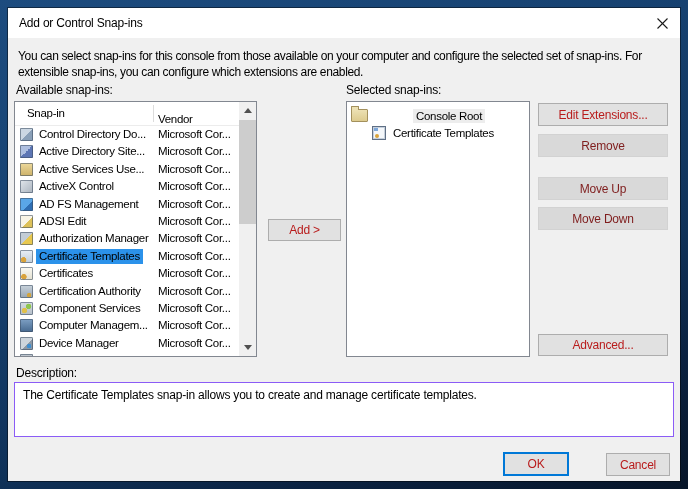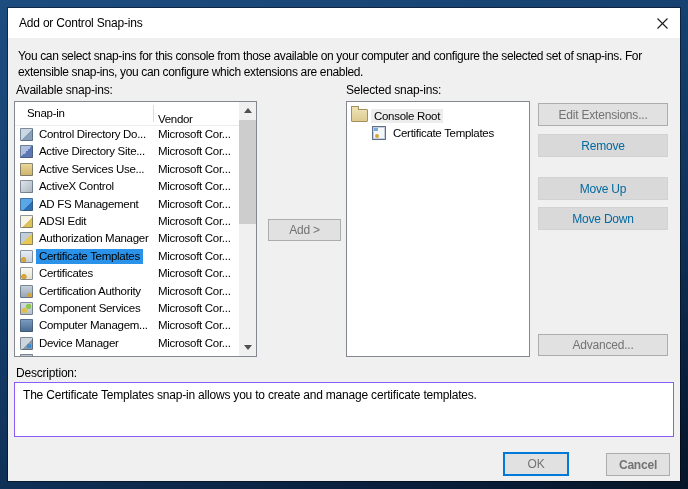--- a/index.html
+++ b/index.html
@@ -42,44 +42,44 @@
   .tri-down{width:0;height:0;border-left:4px solid transparent;border-right:4px solid transparent;
     border-top:5px solid #505050;}
   .sb-thumb{position:absolute;left:0;top:18px;width:17px;height:104px;background:#cdcdcd;cursor:pointer;}
 
   .treebox{position:absolute;left:338px;top:93px;width:184px;height:256px;background:#fff;
     border:1px solid #828790;box-sizing:border-box;padding-top:5px;font-size:11.5px;letter-spacing:-0.3px;}
   .tree-row{position:relative;height:17px;display:flex;align-items:center;}
   .tree-root{padding-left:4px;}
   .tree-child{padding-left:25px;}
   .tree-label{padding:1px 3px;white-space:nowrap;}
-  .tree-root .tree-label{background:#ededed;}
+  .tree-root .tree-label{background:#ededed;margin-left:42px;}
   .folder-icon{width:15px;height:11px;background:linear-gradient(#ece0b2,#ddcb8e);
     border:1px solid #a3905c;border-radius:1px;position:relative;margin-right:3px;flex:none;}
   .folder-icon::before{content:"";position:absolute;left:-1px;top:-4px;width:6px;height:3px;
     background:#ece0b2;border:1px solid #a3905c;border-bottom:none;border-radius:1px 1px 0 0;}
   .cert-icon{width:12px;height:12px;background:#f4f7fa;border:1px solid #5f6f85;
     box-shadow:inset 0 0 0 1px #c6d0dc;position:relative;margin-right:4px;flex:none;}
   .cert-icon::before{content:"";position:absolute;left:1px;top:1px;width:4px;height:3px;background:#7da7d9;}
   .cert-icon::after{content:"";position:absolute;left:2px;bottom:1px;width:4px;height:4px;
     background:#d9a33c;border-radius:50%;}
 
   .btn{position:absolute;box-sizing:border-box;background:#e1e1e1;border:1px solid #adadad;
-    display:flex;align-items:center;justify-content:center;font-size:12px;color:#737373;
+    display:flex;align-items:center;justify-content:center;font-size:12px;color:#b91c1c;
     cursor:pointer;white-space:nowrap;}
-  .btn.disabled{background:#d9d9d9;border-color:#d2d2d2;color:#0369a1;cursor:default;}
+  .btn.disabled{background:#d9d9d9;border-color:#d2d2d2;color:#7f1d1d;cursor:default;}
   .btn.default{border:2px solid #0078d7;}
   .btn-add{left:260px;top:211px;width:73px;height:22px;}
   .btn-edit{left:530px;top:95px;width:130px;height:23px;}
   .btn-remove{left:530px;top:126px;width:130px;height:23px;}
   .btn-moveup{left:530px;top:169px;width:130px;height:23px;}
   .btn-movedown{left:530px;top:199px;width:130px;height:23px;}
   .btn-advanced{left:530px;top:326px;width:130px;height:22px;}
   .btn-ok{left:495px;top:444px;width:66px;height:24px;}
-  .btn-cancel{left:598px;top:445px;width:64px;height:23px;font-weight:bold;}
+  .btn-cancel{left:598px;top:445px;width:64px;height:23px;}
 
   .desc-box{position:absolute;left:6px;top:374px;width:660px;height:55px;background:#fff;
     border:1px solid #8b5cf6;box-sizing:border-box;padding:5px 8px;line-height:14px;}
 
   
   .i-active-directory-domains{background:linear-gradient(135deg,#cbd7e3 0 50%,#8aa0b8 50%);}
   .i-active-directory-sites{background:linear-gradient(135deg,#aebfe0 0 50%,#5d76b4 50%);}
   .i-active-directory-users{background:linear-gradient(180deg,#eeda9d,#ccb168);}
   .i-activex-control{background:linear-gradient(135deg,#e2e7ec,#a9b3be);}
   .i-ad-fs-management{background:linear-gradient(135deg,#5aa7e8 0 60%,#2f6fb4 60%);}

